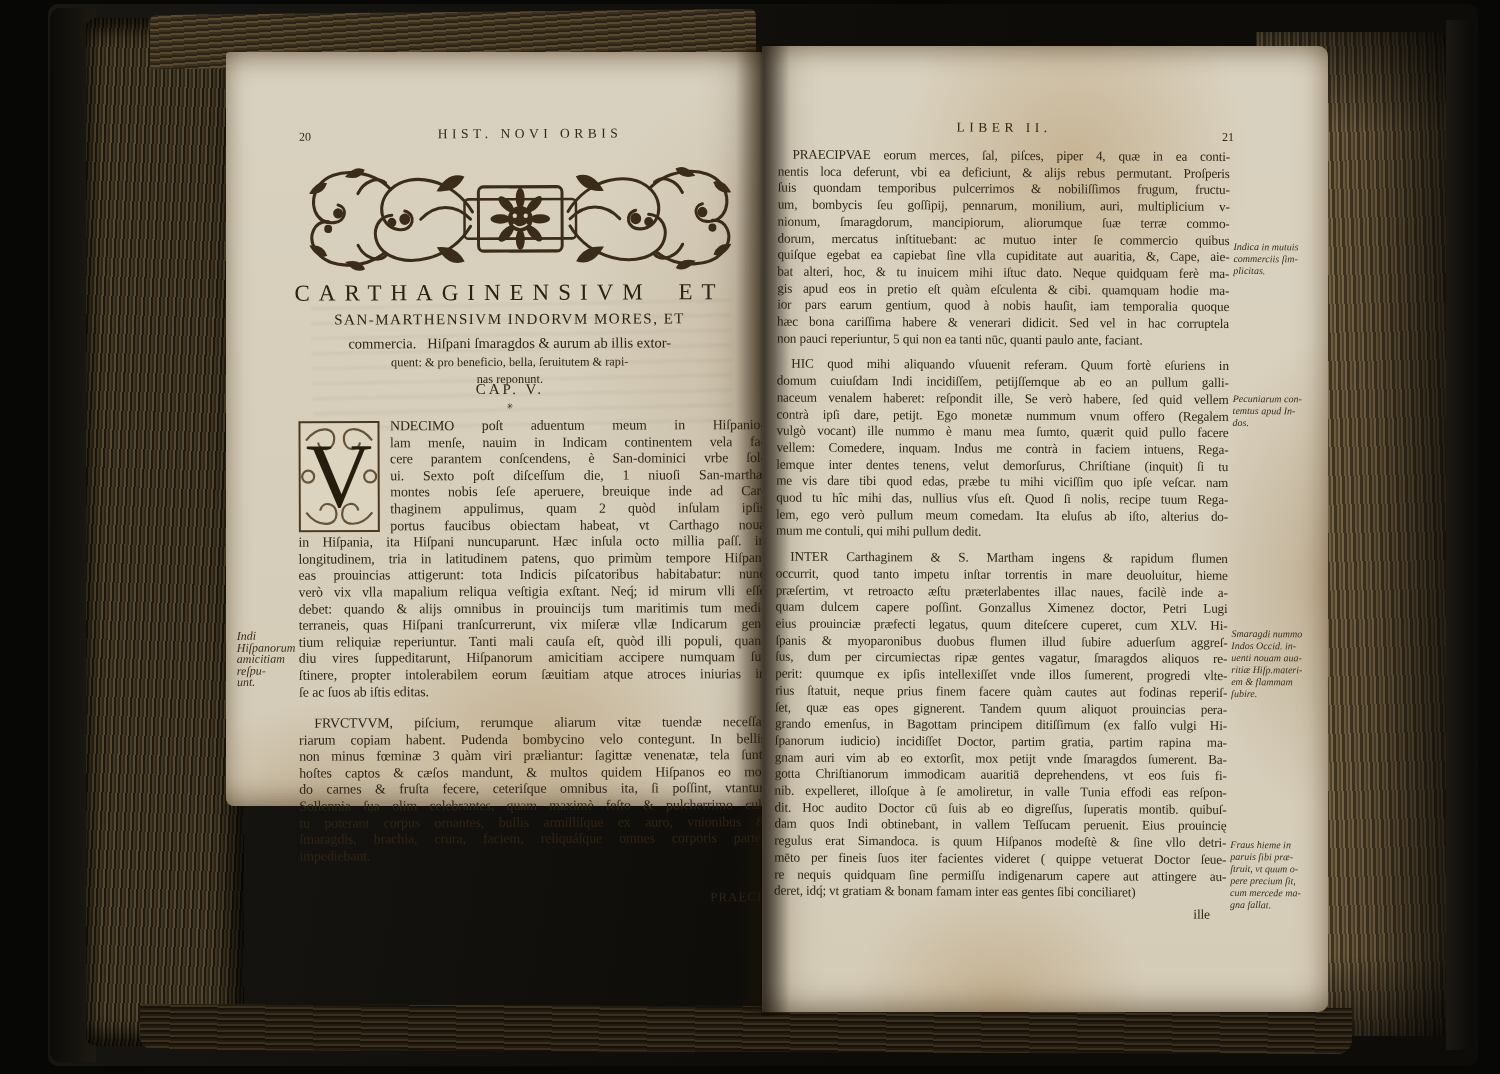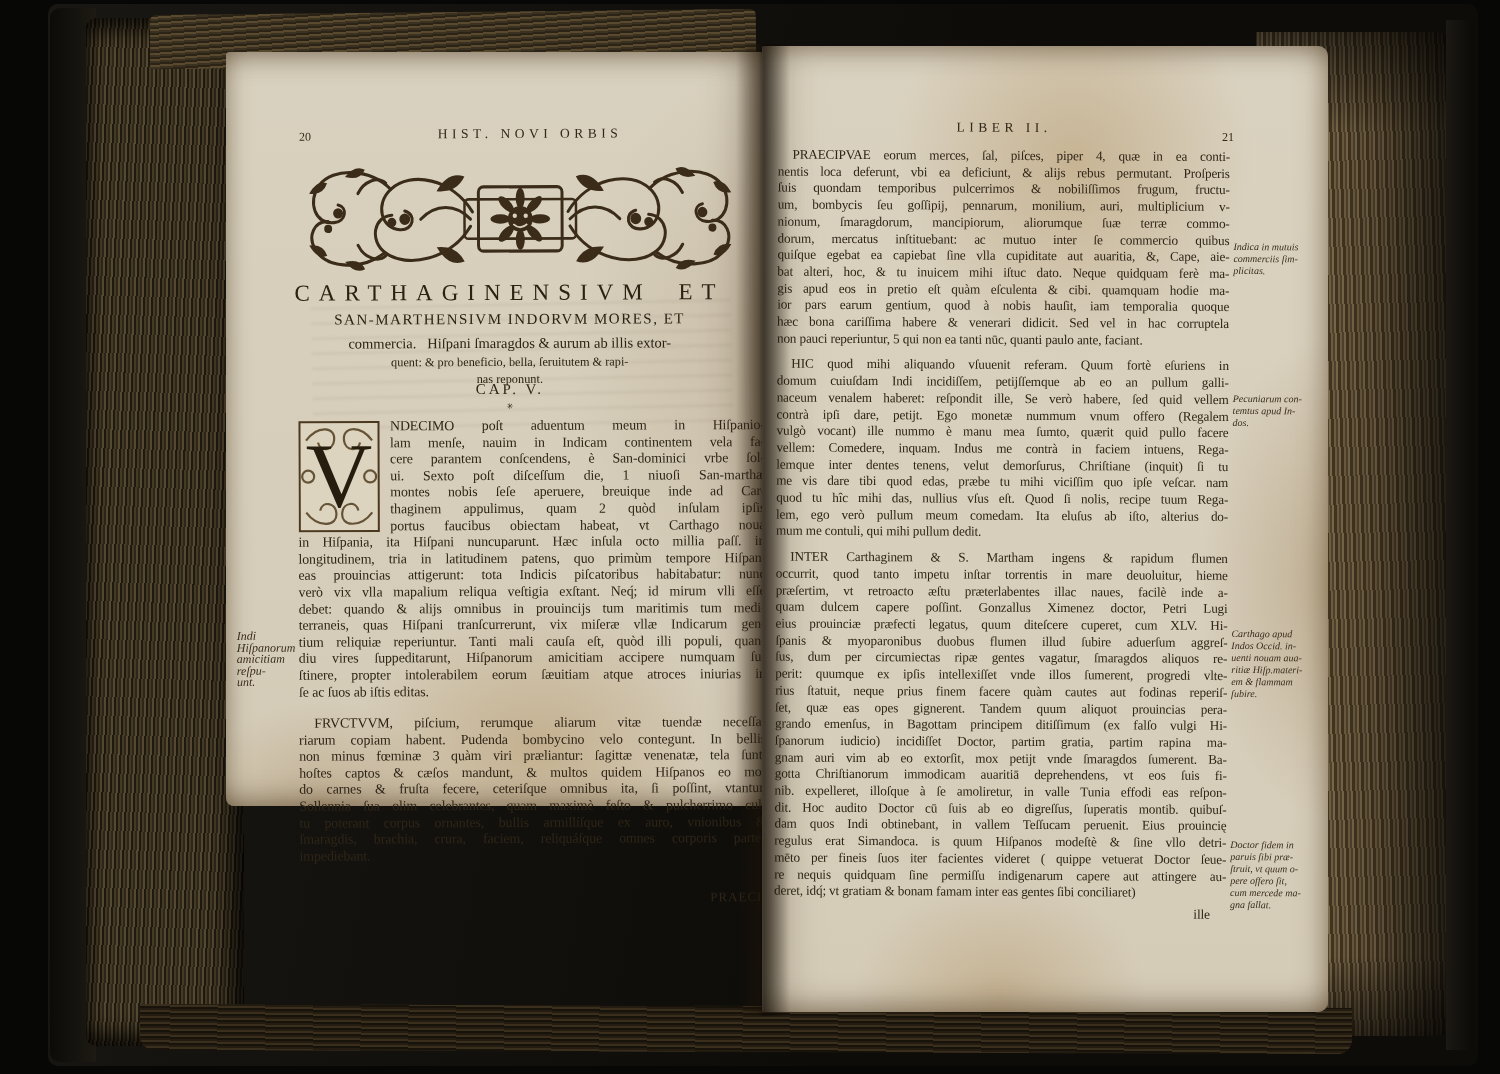--- a/index.html
+++ b/index.html
@@ -291,32 +291,32 @@
           <div class="line">Indica in mutuis</div>
           <div class="line">commerciis ſim-</div>
           <div class="line line-last">plicitas.</div>
         </div>
       <div class="mn mn-r mn-r2">
           <div class="line">Pecuniarum con-</div>
           <div class="line">temtus apud In-</div>
           <div class="line line-last">dos.</div>
         </div>
       <div class="mn mn-r mn-r3">
-          <div class="line">Carthago apud</div>
+          <div class="line">Smaragdi nummo</div>
           <div class="line">Indos Occid. in-</div>
           <div class="line">uenti nouam aua-</div>
           <div class="line">ritiæ Hiſp.materi-</div>
           <div class="line">em &amp; flammam</div>
           <div class="line line-last">ſubire.</div>
         </div>
       <div class="mn mn-r mn-r4">
-          <div class="line">Doctor fidem in</div>
+          <div class="line">Fraus hieme in</div>
           <div class="line">paruis ſibi præ-</div>
           <div class="line">ſtruit, vt quum o-</div>
-          <div class="line">pere offero ſit,</div>
+          <div class="line">pere precium ſit,</div>
           <div class="line">cum mercede ma-</div>
           <div class="line line-last">gna fallat.</div>
         </div>
     </div>
   </div>
 
   <div class="gutter"></div>
 </div>
 
 </body></html>

